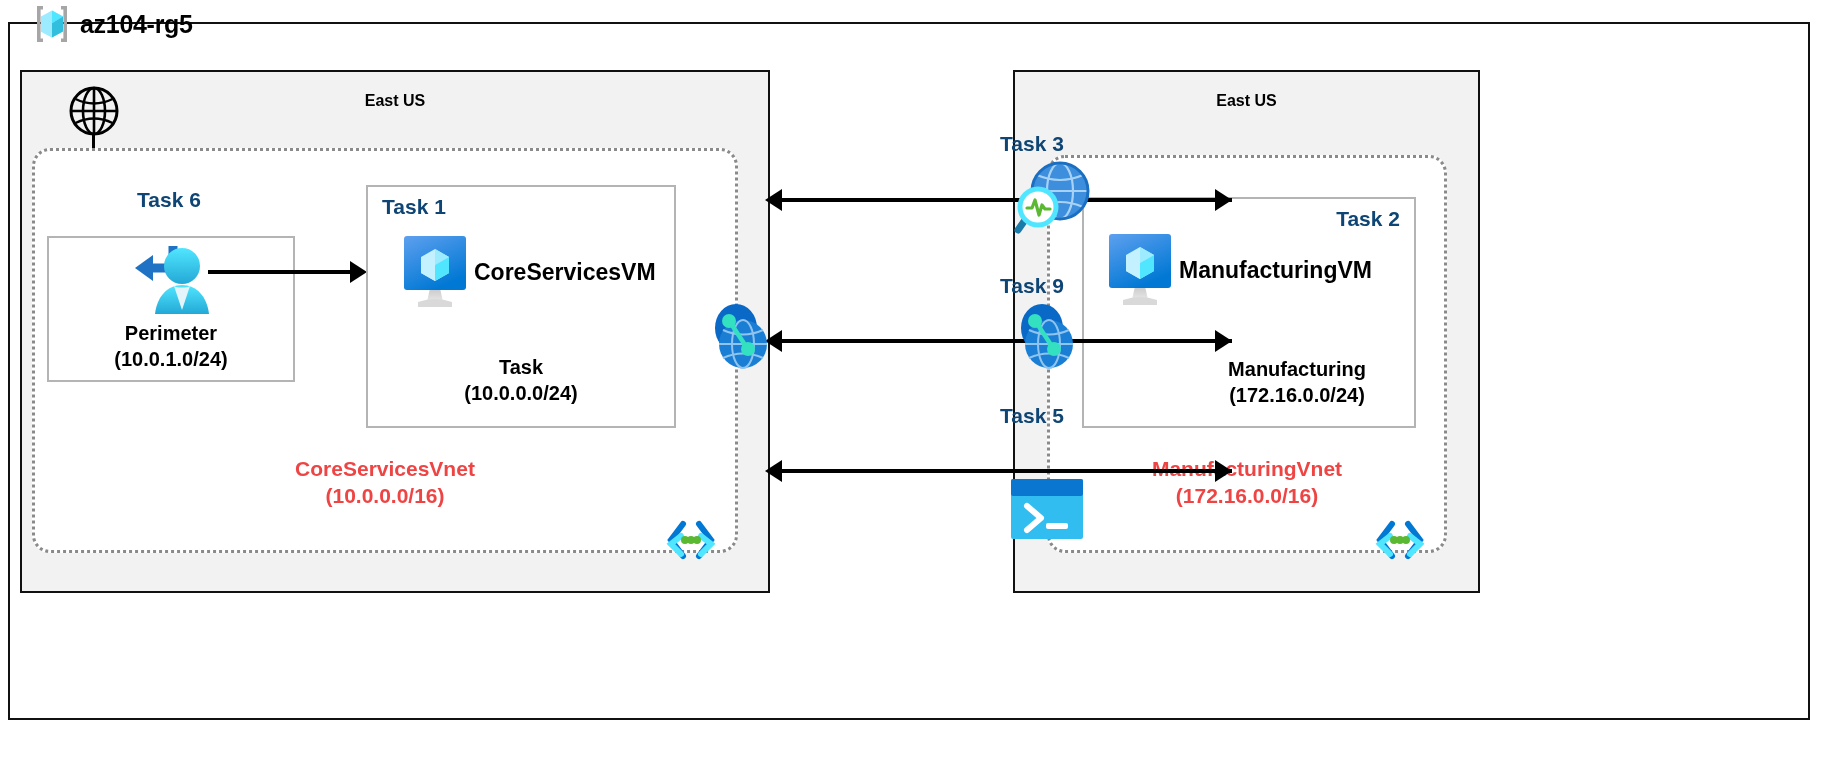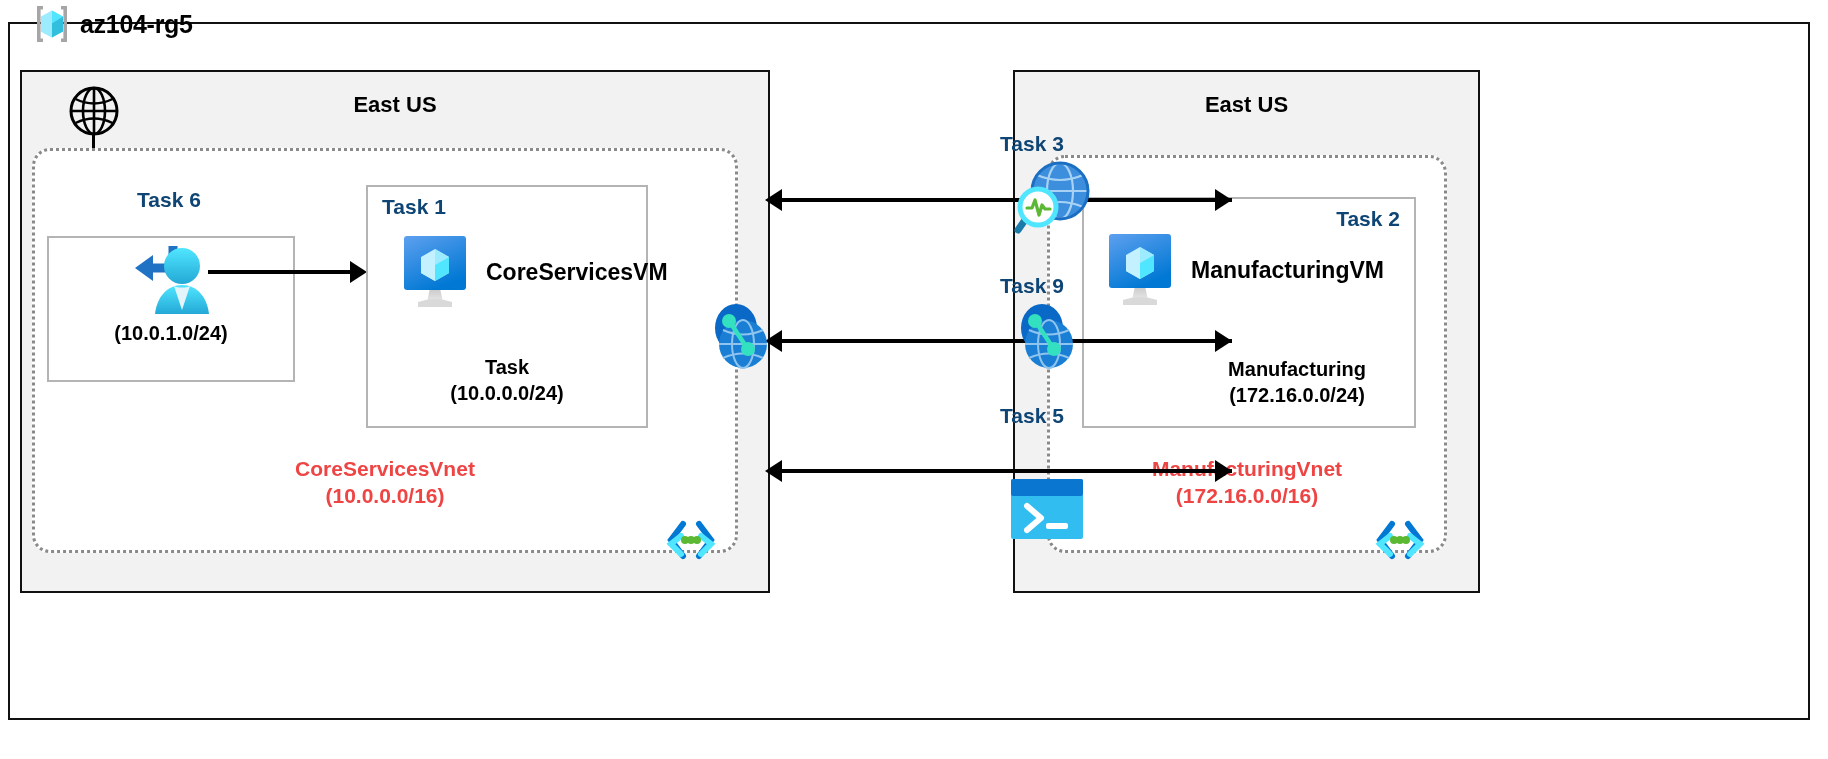--- a/index.html
+++ b/index.html
@@ -66,21 +66,21 @@
     box-sizing: border-box;
   }
   .region-left  { left: 20px;   top: 70px; width: 750px;  height: 523px; }
   .region-right { left: 1013px; top: 70px; width: 467px;  height: 523px; }
   .region-title {
     position: absolute;
     top: 20px;
     left: 0;
     width: 100%;
     text-align: center;
-    font-size: 22px;
+    font-size: 16px;
     font-weight: bold;
     color: #000000;
   }
 
   
   .vnet {
     position: absolute;
     background: #ffffff;
     border: 3px dotted #8a8a8a;
     border-radius: 18px;
@@ -102,21 +102,21 @@
   .vnet-caption-right { bottom: 40px; }
 
   
   .subnet {
     position: absolute;
     background: #ffffff;
     border: 2px solid #b4b4b4;
     box-sizing: border-box;
   }
   .sub-perimeter { left: 47px;  top: 236px; width: 248px; height: 146px; }
-  .sub-core      { left: 366px; top: 185px; width: 282px; height: 243px; }
+  .sub-core      { left: 366px; top: 185px; width: 310px; height: 243px; }
   .sub-manu      { left: 1082px; top: 197px; width: 334px; height: 231px; }
 
   .subnet-caption {
     position: absolute;
     left: 0;
     width: 100%;
     text-align: center;
     font-size: 20px;
     font-weight: bold;
     color: #000000;
@@ -162,21 +162,21 @@
     border-right: 9px solid transparent;
     border-top: 15px solid #000000;
   }
 
   
   .icon { position: absolute; line-height: 0; }
   .vm-row {
     position: absolute;
     display: flex;
     align-items: center;
-    gap: 16px;
+    gap: 4px;
   }
   .vm-name {
     font-size: 23px;
     font-weight: bold;
     color: #000000;
     white-space: nowrap;
   }
 </style>
 </head>
 <body>
@@ -237,20 +237,21 @@
         <circle cx="26" cy="22" r="4" fill="#5bb832"></circle>
         <circle cx="32" cy="22" r="4" fill="#5bb832"></circle>
       </svg>
     </span>
   </div>
 
   <div class="task-label" style="left:137px; top:188px;">Task 6</div>
 
   <div class="subnet sub-perimeter">
     <div class="subnet-caption" style="top:82px;">
+      <div>Perimeter</div>
       <div>(10.0.1.0/24)</div>
     </div>
   </div>
 
   <div class="icon" style="left:127px; top:240px;">
     <svg width="92" height="80" viewBox="0 0 92 80">
       <defs>
         <linearGradient id="gUser" x1="0" y1="0" x2="0" y2="1">
           <stop offset="0" stop-color="#50e6ff"></stop>
           <stop offset="1" stop-color="#23a8d6"></stop>

